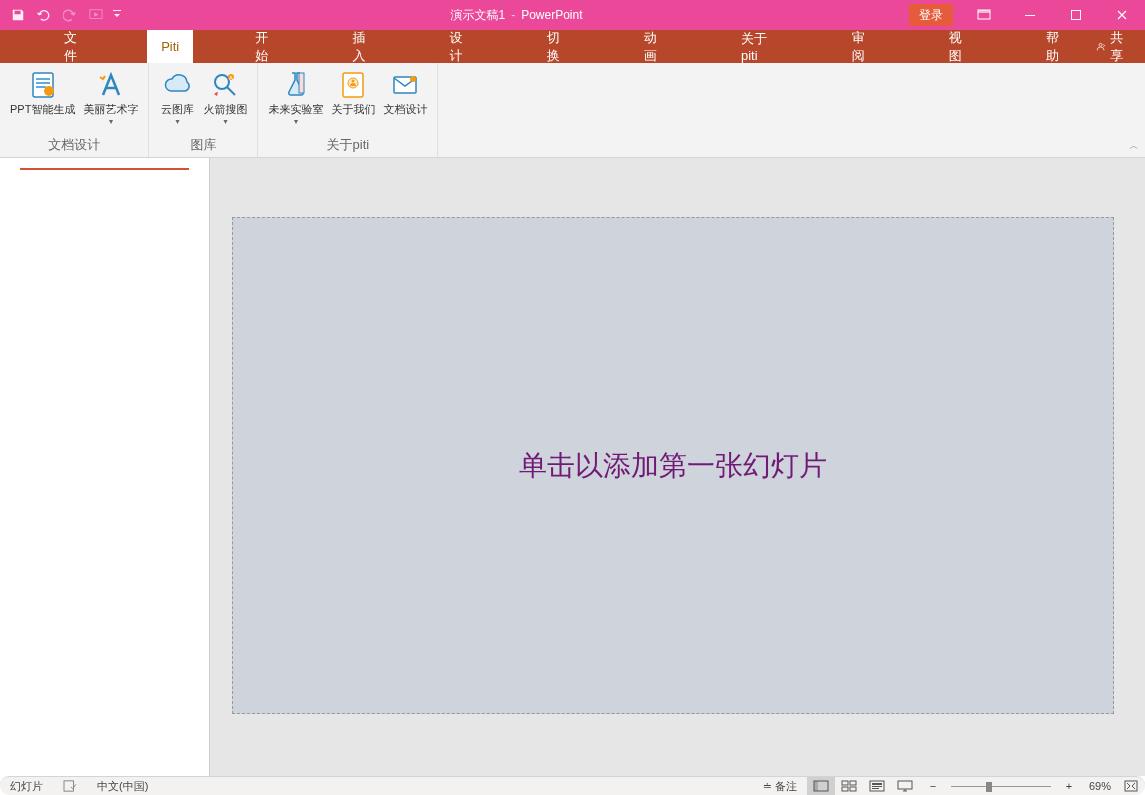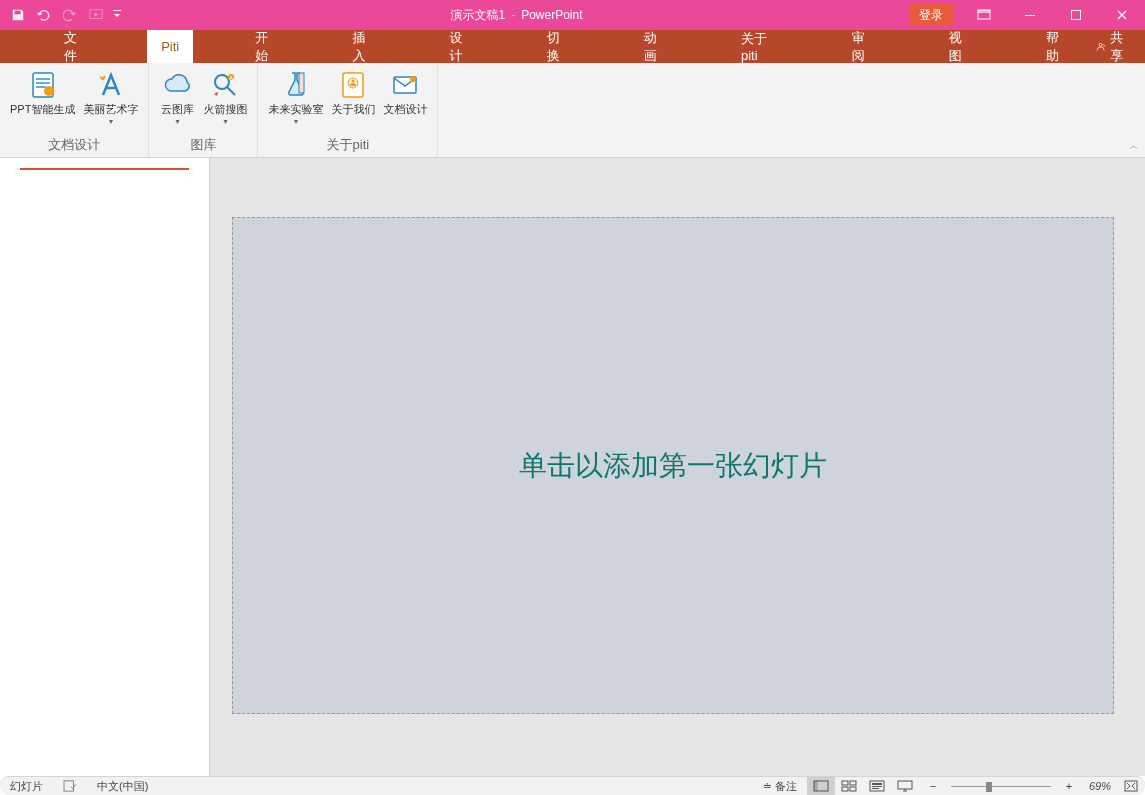--- a/index.html
+++ b/index.html
@@ -83,21 +83,21 @@
   left: 233px; 
   top: 59px;
   width: 882px;
   height: 497px;
   border: 1px dashed #999;
   background: #CED3DC;
   display: flex; align-items: center; justify-content: center;
 }
 
 .slide-outline { left: 22px; }
-.slide-msg { font-size: 28px; color: #0f766e; font-weight: 300; }
+.slide-msg { font-size: 28px; color: #701a75; font-weight: 300; }
 
 
 .statusbar {
   height: 19px;
   background: #F3F2F1;
   border-top: 1px solid #d4d4d4;
   display: flex;
   align-items: center;
   font-size: 11px;
   color: #444;
@@ -374,21 +374,21 @@
       <span>−</span>
     </div>
   <div class="zoom-slider">
     <div class="zoom-track">
         <div class="zoom-thumb"></div>
       </div>
   </div>
   <div class="viewbtn">
       <span>+</span>
     </div>
-  <div class="sitem" style="padding:0 6px;font-style:italic;">
+  <div class="sitem" style="padding:0 6px;">
     <span>69%</span>
   </div>
   <div class="viewbtn">
     <svg width="14" height="12" viewBox="0 0 14 12">
         <rect x="1" y="1" width="12" height="10" fill="none" stroke="#555"></rect>
         <path d="M3 3l3 3M11 3l-3 3M3 9l3-3M11 9l-3-3" stroke="#555"></path>
       </svg>
   </div>
 </div>
 

